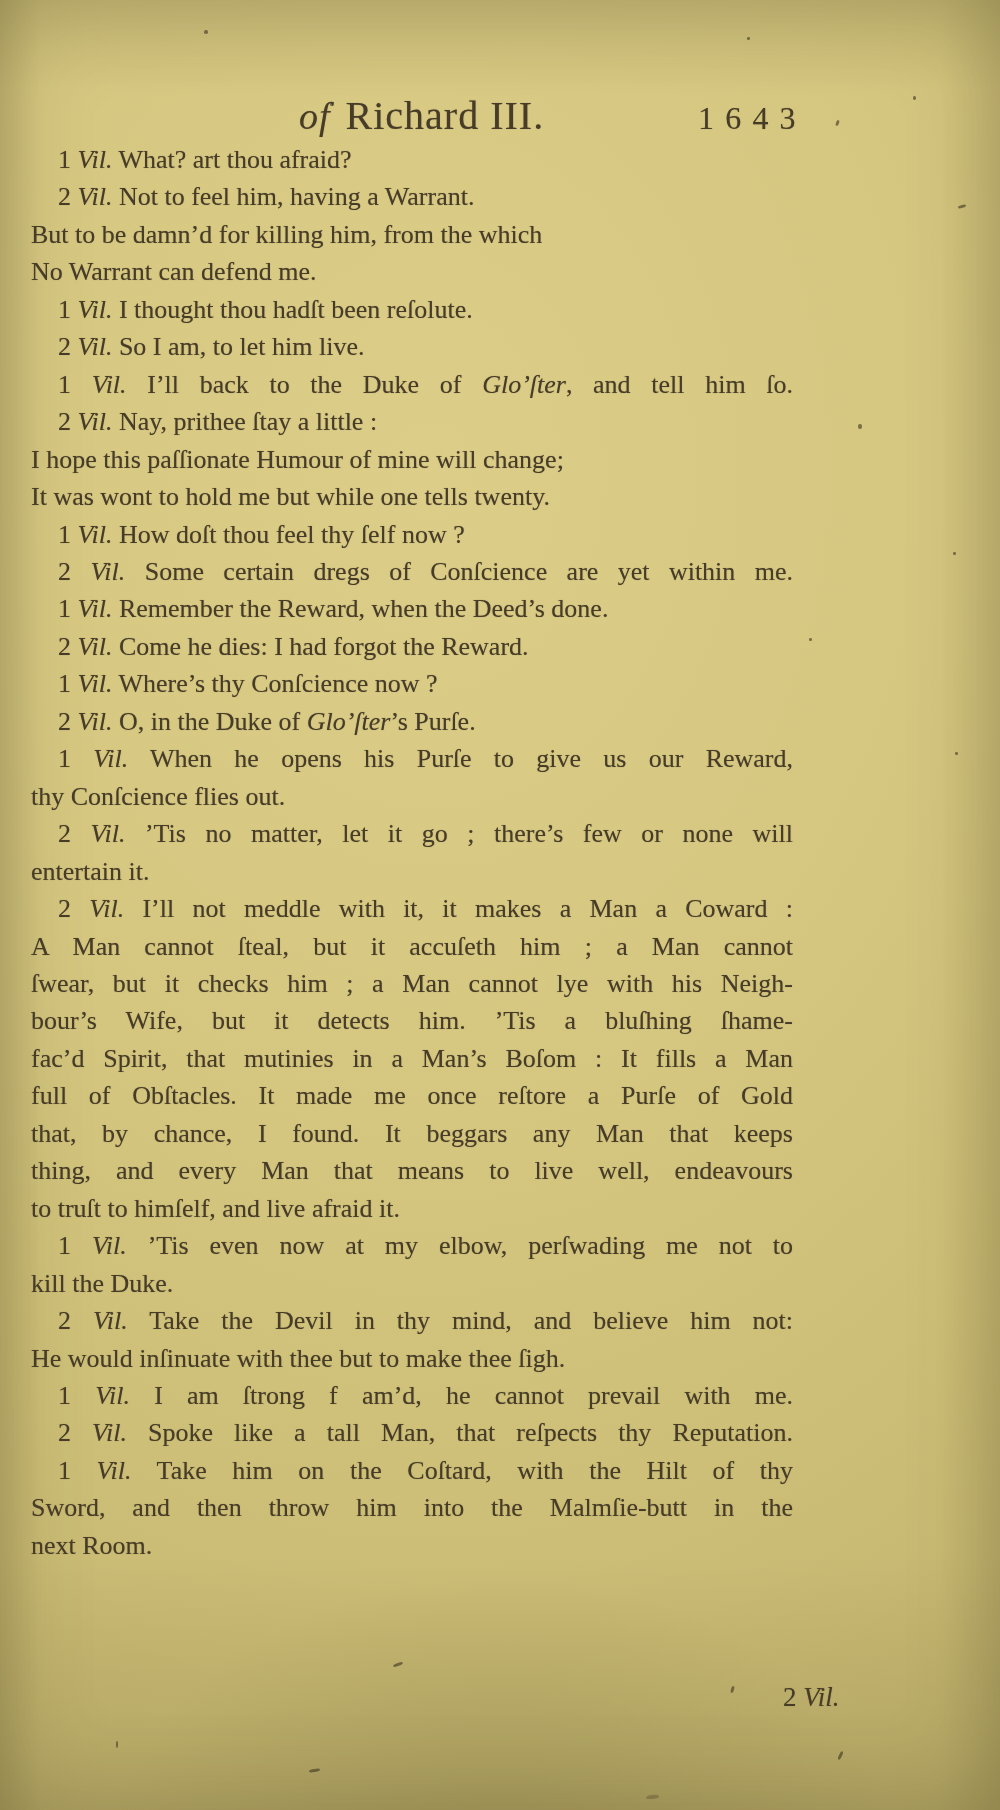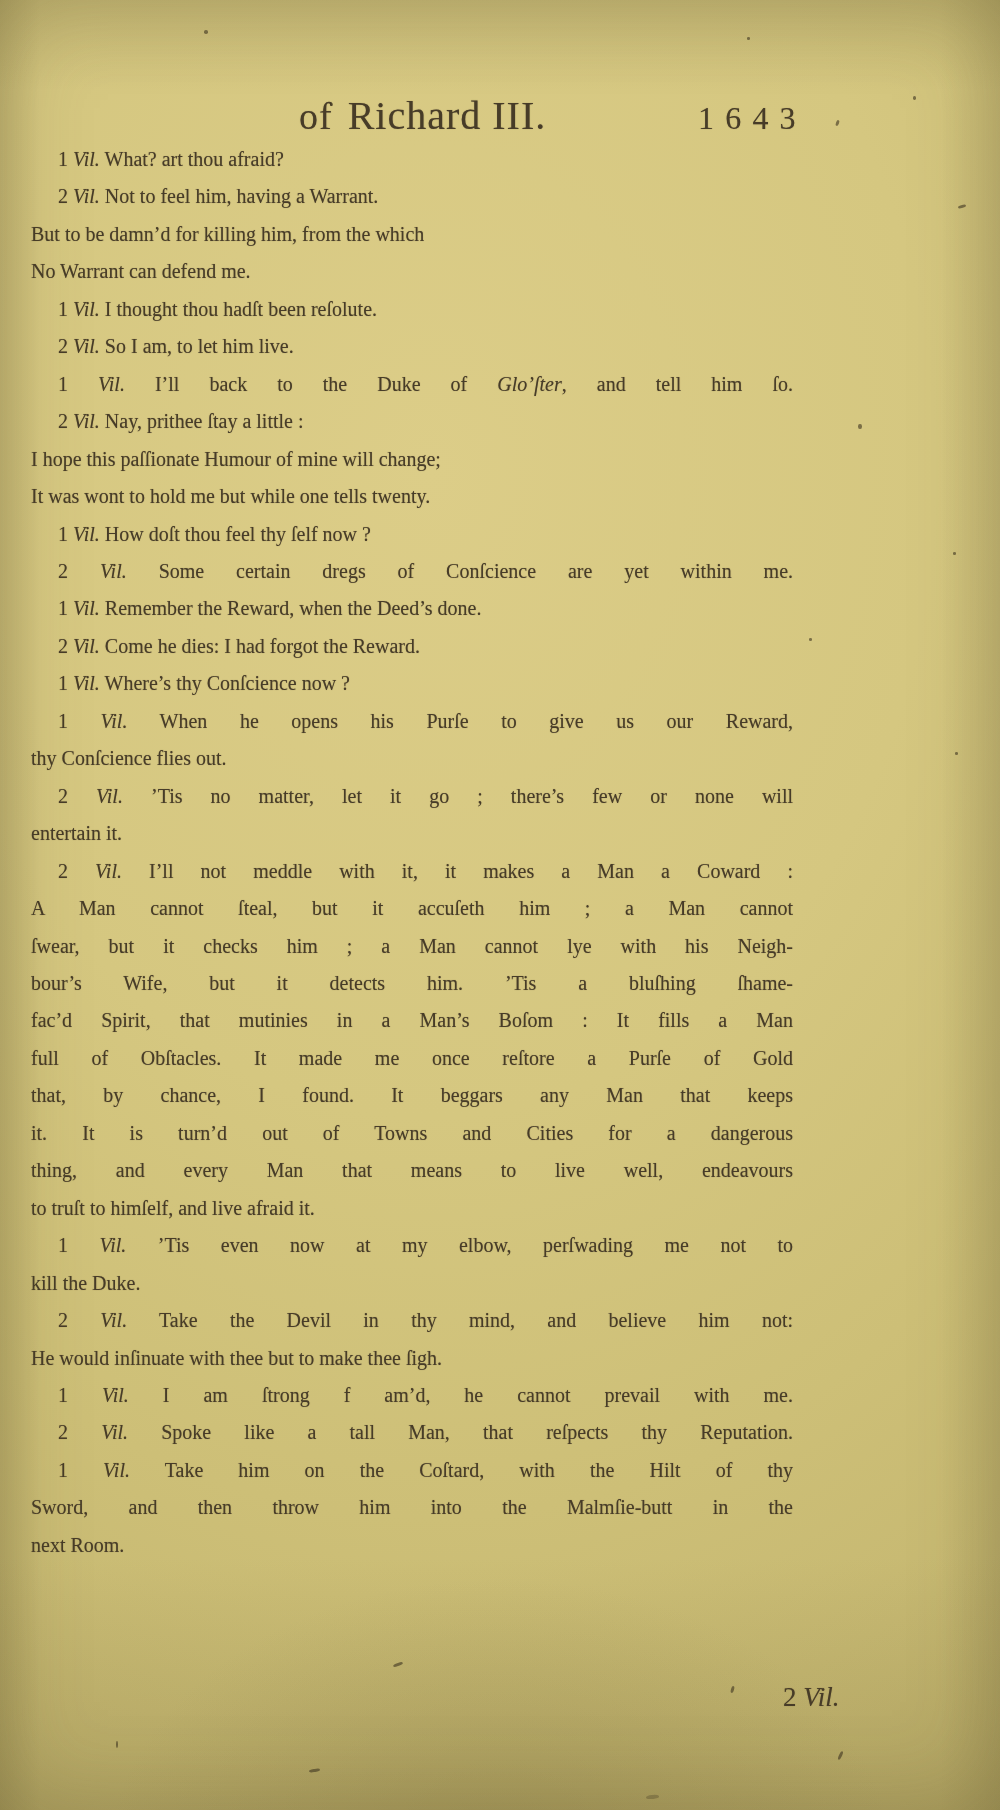--- a/index.html
+++ b/index.html
@@ -14,26 +14,26 @@
       radial-gradient(55% 22% at 50% 103%, rgba(125,112,62,.28), rgba(125,112,62,0) 72%),
       linear-gradient(180deg, rgba(95,85,42,.14) 0%, rgba(95,85,42,0) 5%, rgba(95,85,42,0) 86%, rgba(100,90,48,.20) 100%),
       linear-gradient(90deg, rgba(95,85,42,.16) 0%, rgba(95,85,42,0) 4%, rgba(95,85,42,0) 94%, rgba(100,90,48,.14) 100%),
       radial-gradient(120% 85% at 43% 26%, #dccd88 0%, #d5c780 42%, #cdbf77 68%, #c1b36d 100%);
   }
   .vignette{position:absolute;inset:0;box-shadow:inset 0 0 90px rgba(90,80,40,.28);}
   .ink{color:#473c28;text-shadow:0 0 1px rgba(70,58,38,.45);}
   .running-title{
     position:absolute;left:299px;top:92px;font-size:40px;letter-spacing:1px;white-space:nowrap;
   }
-  .running-title .prefix{margin-right:15px;font-size:38px;}
+  .running-title .prefix{font-style:italic;margin-right:15px;font-size:38px;}
   .page-number{
     position:absolute;left:698px;top:100px;font-size:32px;letter-spacing:.35em;white-space:nowrap;
   }
   .text-body{position:absolute;left:31px;top:141px;width:762px;}
-  .line{line-height:37.45px;font-size:20px;white-space:normal;}
+  .line{line-height:37.45px;font-size:26px;white-space:normal;}
   .line.ind{padding-left:27px;}
   .line.full{text-align:justify;text-align-last:justify;}
   .it{font-style:italic;}
   .catchword{position:absolute;left:783px;top:1682px;font-size:27px;white-space:nowrap;}
   .speck{position:absolute;background:rgba(62,52,32,.6);border-radius:45%;}
 </style>
 </head>
 <body>
 
 <div class="paper"></div>
@@ -53,32 +53,32 @@
     <div class="line ind"><span>2 </span><span class="it">Vil.</span><span> So I am, to let him live.</span></div>
     <div class="line ind full"><span>1 </span><span class="it">Vil.</span><span> I’ll back to the Duke of </span><span class="it">Glo’ſter</span><span>, and tell him ſo.</span></div>
     <div class="line ind"><span>2 </span><span class="it">Vil.</span><span> Nay, prithee ſtay a little :</span></div>
     <div class="line"><span>I hope this paſſionate Humour of mine will change;</span></div>
     <div class="line"><span>It was wont to hold me but while one tells twenty.</span></div>
     <div class="line ind"><span>1 </span><span class="it">Vil.</span><span> How doſt thou feel thy ſelf now ?</span></div>
     <div class="line ind full"><span>2 </span><span class="it">Vil.</span><span> Some certain dregs of Conſcience are yet within me.</span></div>
     <div class="line ind"><span>1 </span><span class="it">Vil.</span><span> Remember the Reward, when the Deed’s done.</span></div>
     <div class="line ind"><span>2 </span><span class="it">Vil.</span><span> Come he dies: I had forgot the Reward.</span></div>
     <div class="line ind"><span>1 </span><span class="it">Vil.</span><span> Where’s thy Conſcience now ?</span></div>
+    <div class="line ind"><span>2 </span><span class="it">Vil.</span><span> O, in the Duke of </span><span class="it">Glo’ſter</span><span>’s Purſe.</span></div>
     <div class="line ind full"><span>1 </span><span class="it">Vil.</span><span> When he opens his Purſe to give us our Reward,</span></div>
     <div class="line"><span>thy Conſcience flies out.</span></div>
     <div class="line ind full"><span>2 </span><span class="it">Vil.</span><span> ’Tis no matter, let it go ; there’s few or none will</span></div>
     <div class="line"><span>entertain it.</span></div>
     <div class="line ind full"><span>2 </span><span class="it">Vil.</span><span> I’ll not meddle with it, it makes a Man a Coward :</span></div>
     <div class="line full"><span>A Man cannot ſteal, but it accuſeth him ; a Man cannot</span></div>
     <div class="line full"><span>ſwear, but it checks him ; a Man cannot lye with his Neigh-</span></div>
     <div class="line full"><span>bour’s Wife, but it detects him. ’Tis a bluſhing ſhame-</span></div>
     <div class="line full"><span>fac’d Spirit, that mutinies in a Man’s Boſom : It fills a Man</span></div>
     <div class="line full"><span>full of Obſtacles. It made me once reſtore a Purſe of Gold</span></div>
     <div class="line full"><span>that, by chance, I found. It beggars any Man that keeps</span></div>
-    <div class="line full"><span>it. It is turn’d out of Towns and Cities for a dangerous</span></div>
     <div class="line full"><span>thing, and every Man that means to live well, endeavours</span></div>
     <div class="line"><span>to truſt to himſelf, and live afraid it.</span></div>
     <div class="line ind full"><span>1 </span><span class="it">Vil.</span><span> ’Tis even now at my elbow, perſwading me not to</span></div>
     <div class="line"><span>kill the Duke.</span></div>
     <div class="line ind full"><span>2 </span><span class="it">Vil.</span><span> Take the Devil in thy mind, and believe him not:</span></div>
     <div class="line"><span>He would inſinuate with thee but to make thee ſigh.</span></div>
     <div class="line ind full"><span>1 </span><span class="it">Vil.</span><span> I am ſtrong f am’d, he cannot prevail with me.</span></div>
     <div class="line ind full"><span>2 </span><span class="it">Vil.</span><span> Spoke like a tall Man, that reſpects thy Reputation.</span></div>
     <div class="line ind full"><span>1 </span><span class="it">Vil.</span><span> Take him on the Coſtard, with the Hilt of thy</span></div>
     <div class="line full"><span>Sword, and then throw him into the Malmſie-butt in the</span></div>

